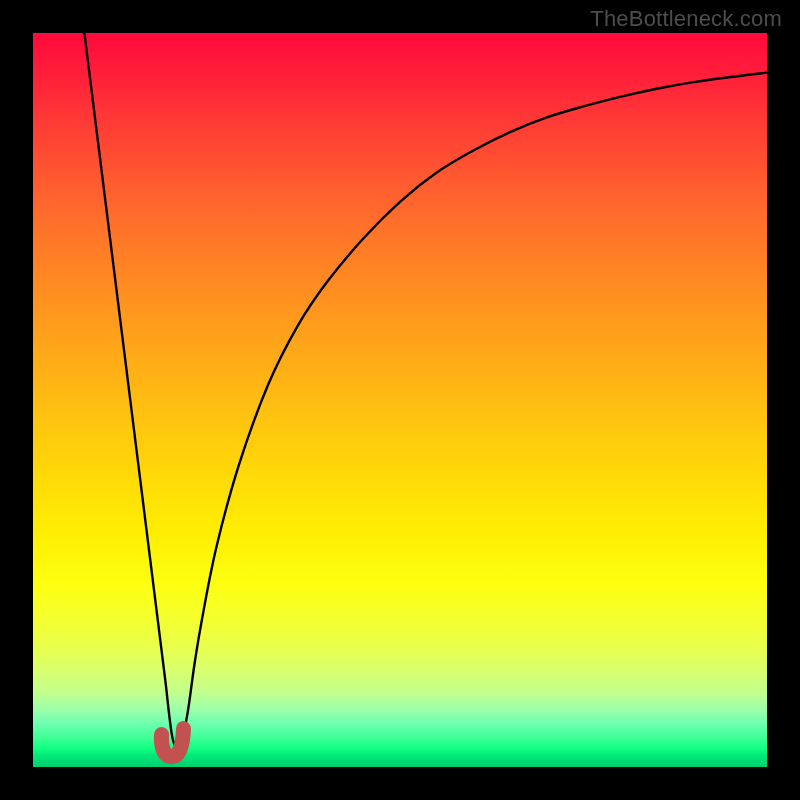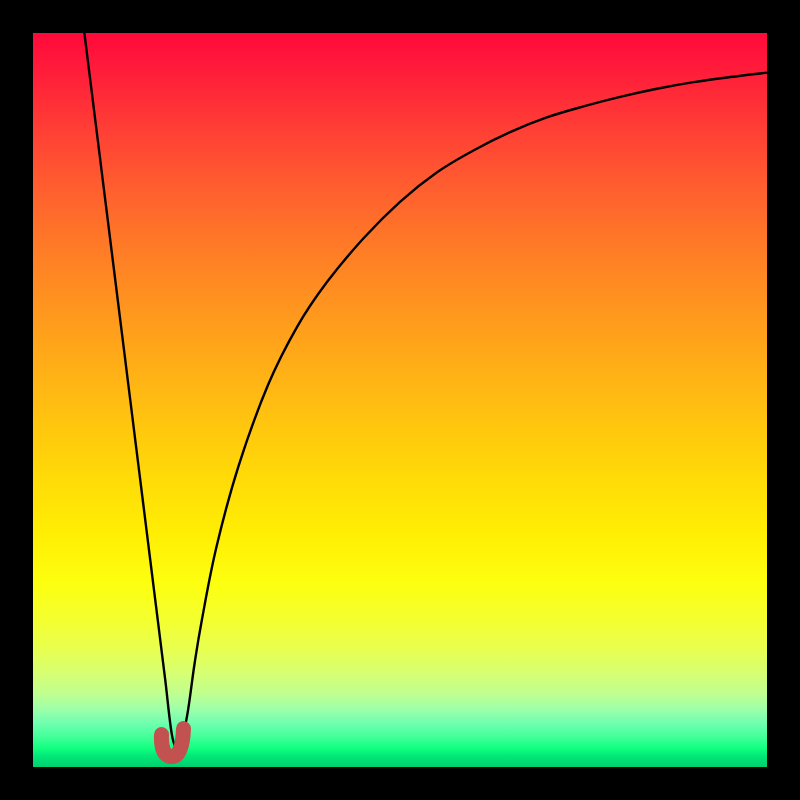--- a/index.html
+++ b/index.html
@@ -79,13 +79,14 @@
       <g>
         <path id="curve-path" d="M 51.38 0.00 C 52.70 10.57, 56.08 37.58, 58.72 58.72 C 61.36 79.86, 63.42 96.30, 66.06 117.44 C 68.70 138.58, 70.76 155.02, 73.40 176.16 C 76.04 197.30, 78.10 213.74, 80.74 234.88 C 83.38 256.02, 85.44 272.46, 88.08 293.60 C 90.72 314.74, 92.78 331.18, 95.42 352.32 C 98.06 373.46, 100.12 389.90, 102.76 411.04 C 105.40 432.18, 107.46 448.62, 110.10 469.76 C 112.74 490.90, 114.80 507.34, 117.44 528.48 C 120.08 549.62, 122.14 566.06, 124.78 587.20 C 127.42 608.34, 129.48 624.78, 132.12 645.92 C 134.76 667.06, 136.82 692.75, 139.46 704.64 C 142.10 716.53, 144.16 715.94, 146.80 711.98 C 149.44 708.02, 151.50 697.15, 154.14 682.62 C 156.78 668.09, 158.84 648.42, 161.48 631.24 C 164.12 614.06, 164.86 608.34, 168.82 587.20 C 172.78 566.06, 176.89 541.55, 183.50 513.80 C 190.11 486.05, 196.27 462.13, 205.52 433.06 C 214.77 403.99, 224.31 377.42, 234.88 352.32 C 245.45 327.22, 253.67 312.10, 264.24 293.60 C 274.81 275.10, 281.71 265.41, 293.60 249.56 C 305.49 233.71, 317.09 220.05, 330.30 205.52 C 343.51 190.99, 353.79 180.71, 367.00 168.82 C 380.21 156.93, 390.49 148.71, 403.70 139.46 C 416.91 130.21, 427.19 124.71, 440.40 117.44 C 453.61 110.17, 463.89 105.04, 477.10 99.09 C 490.31 93.14, 500.59 89.03, 513.80 84.41 C 527.01 79.79, 537.29 77.10, 550.50 73.40 C 563.71 69.70, 573.99 67.03, 587.20 63.86 C 600.41 60.69, 610.69 58.43, 623.90 55.78 C 637.11 53.14, 647.39 51.29, 660.60 49.18 C 673.81 47.06, 684.09 45.76, 697.30 44.04 C 710.51 42.32, 727.39 40.43, 734.00 39.64" fill="none" stroke="#000000" stroke-width="2.4" stroke-linecap="round" stroke-linejoin="round"></path>
       </g>
       <g id="marker-group">
           <path d="M 128.5 701.6
              Q 127.5 721.6 137.5 723.6
              Q 149.5 724.6 150.5 695.6" fill="none" stroke="#c1524f" stroke-width="15" stroke-linecap="round" stroke-linejoin="round"></path>
         </g>
     </svg>
   </div>
+  <div class="watermark">TheBottleneck.com</div>
 </div>
 
 </body></html>

